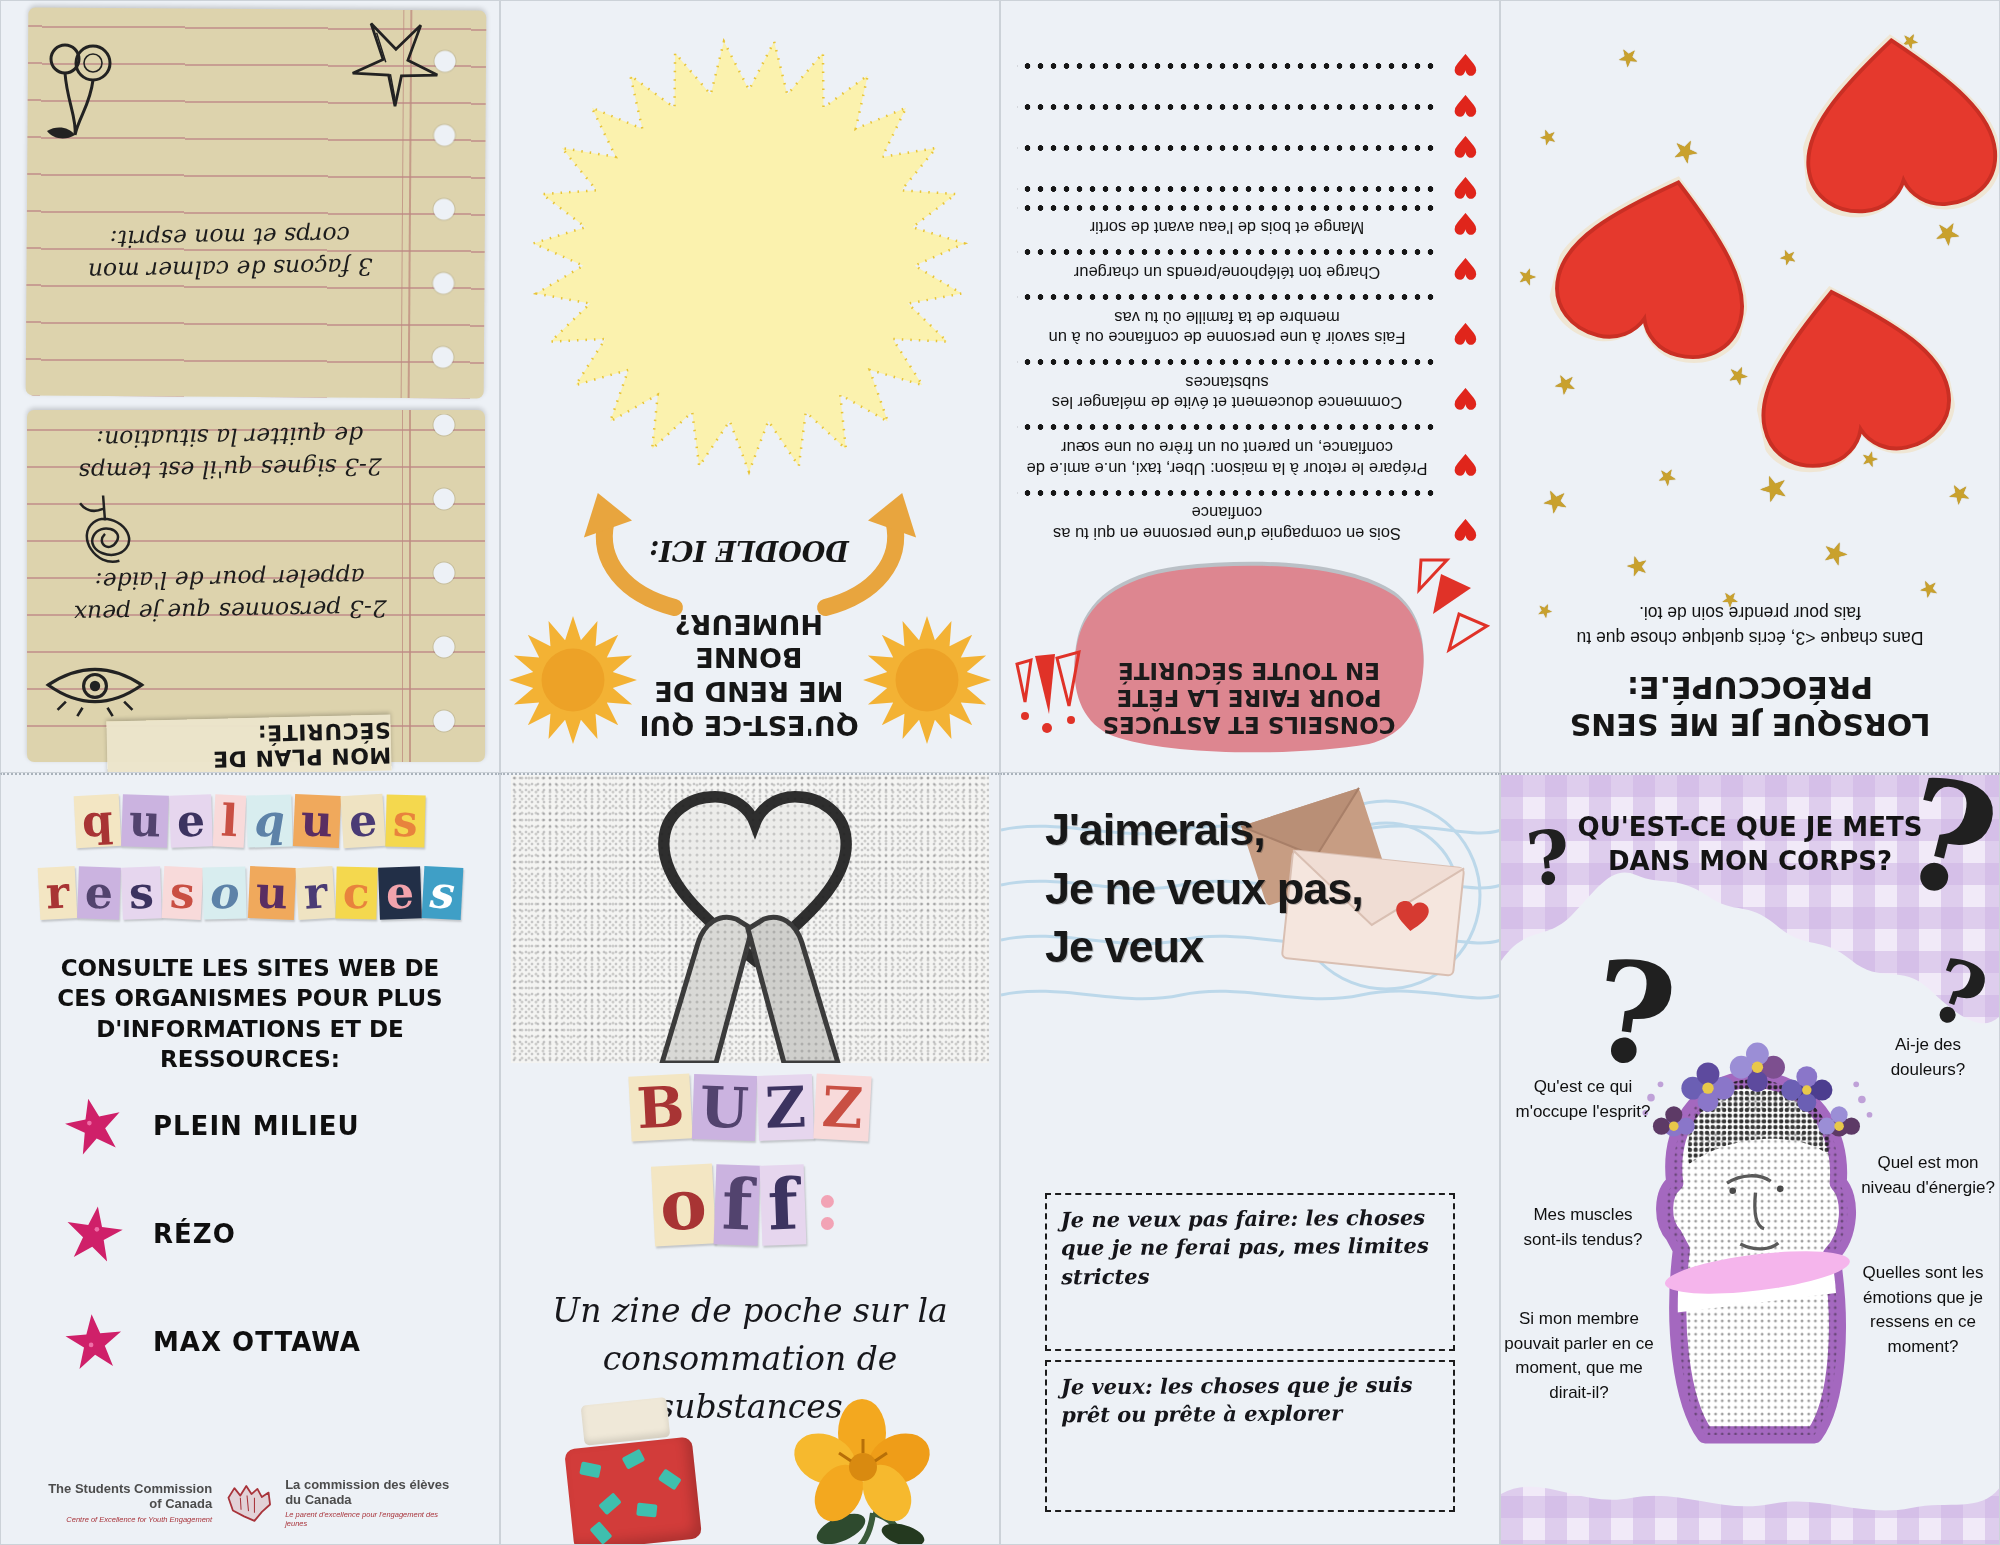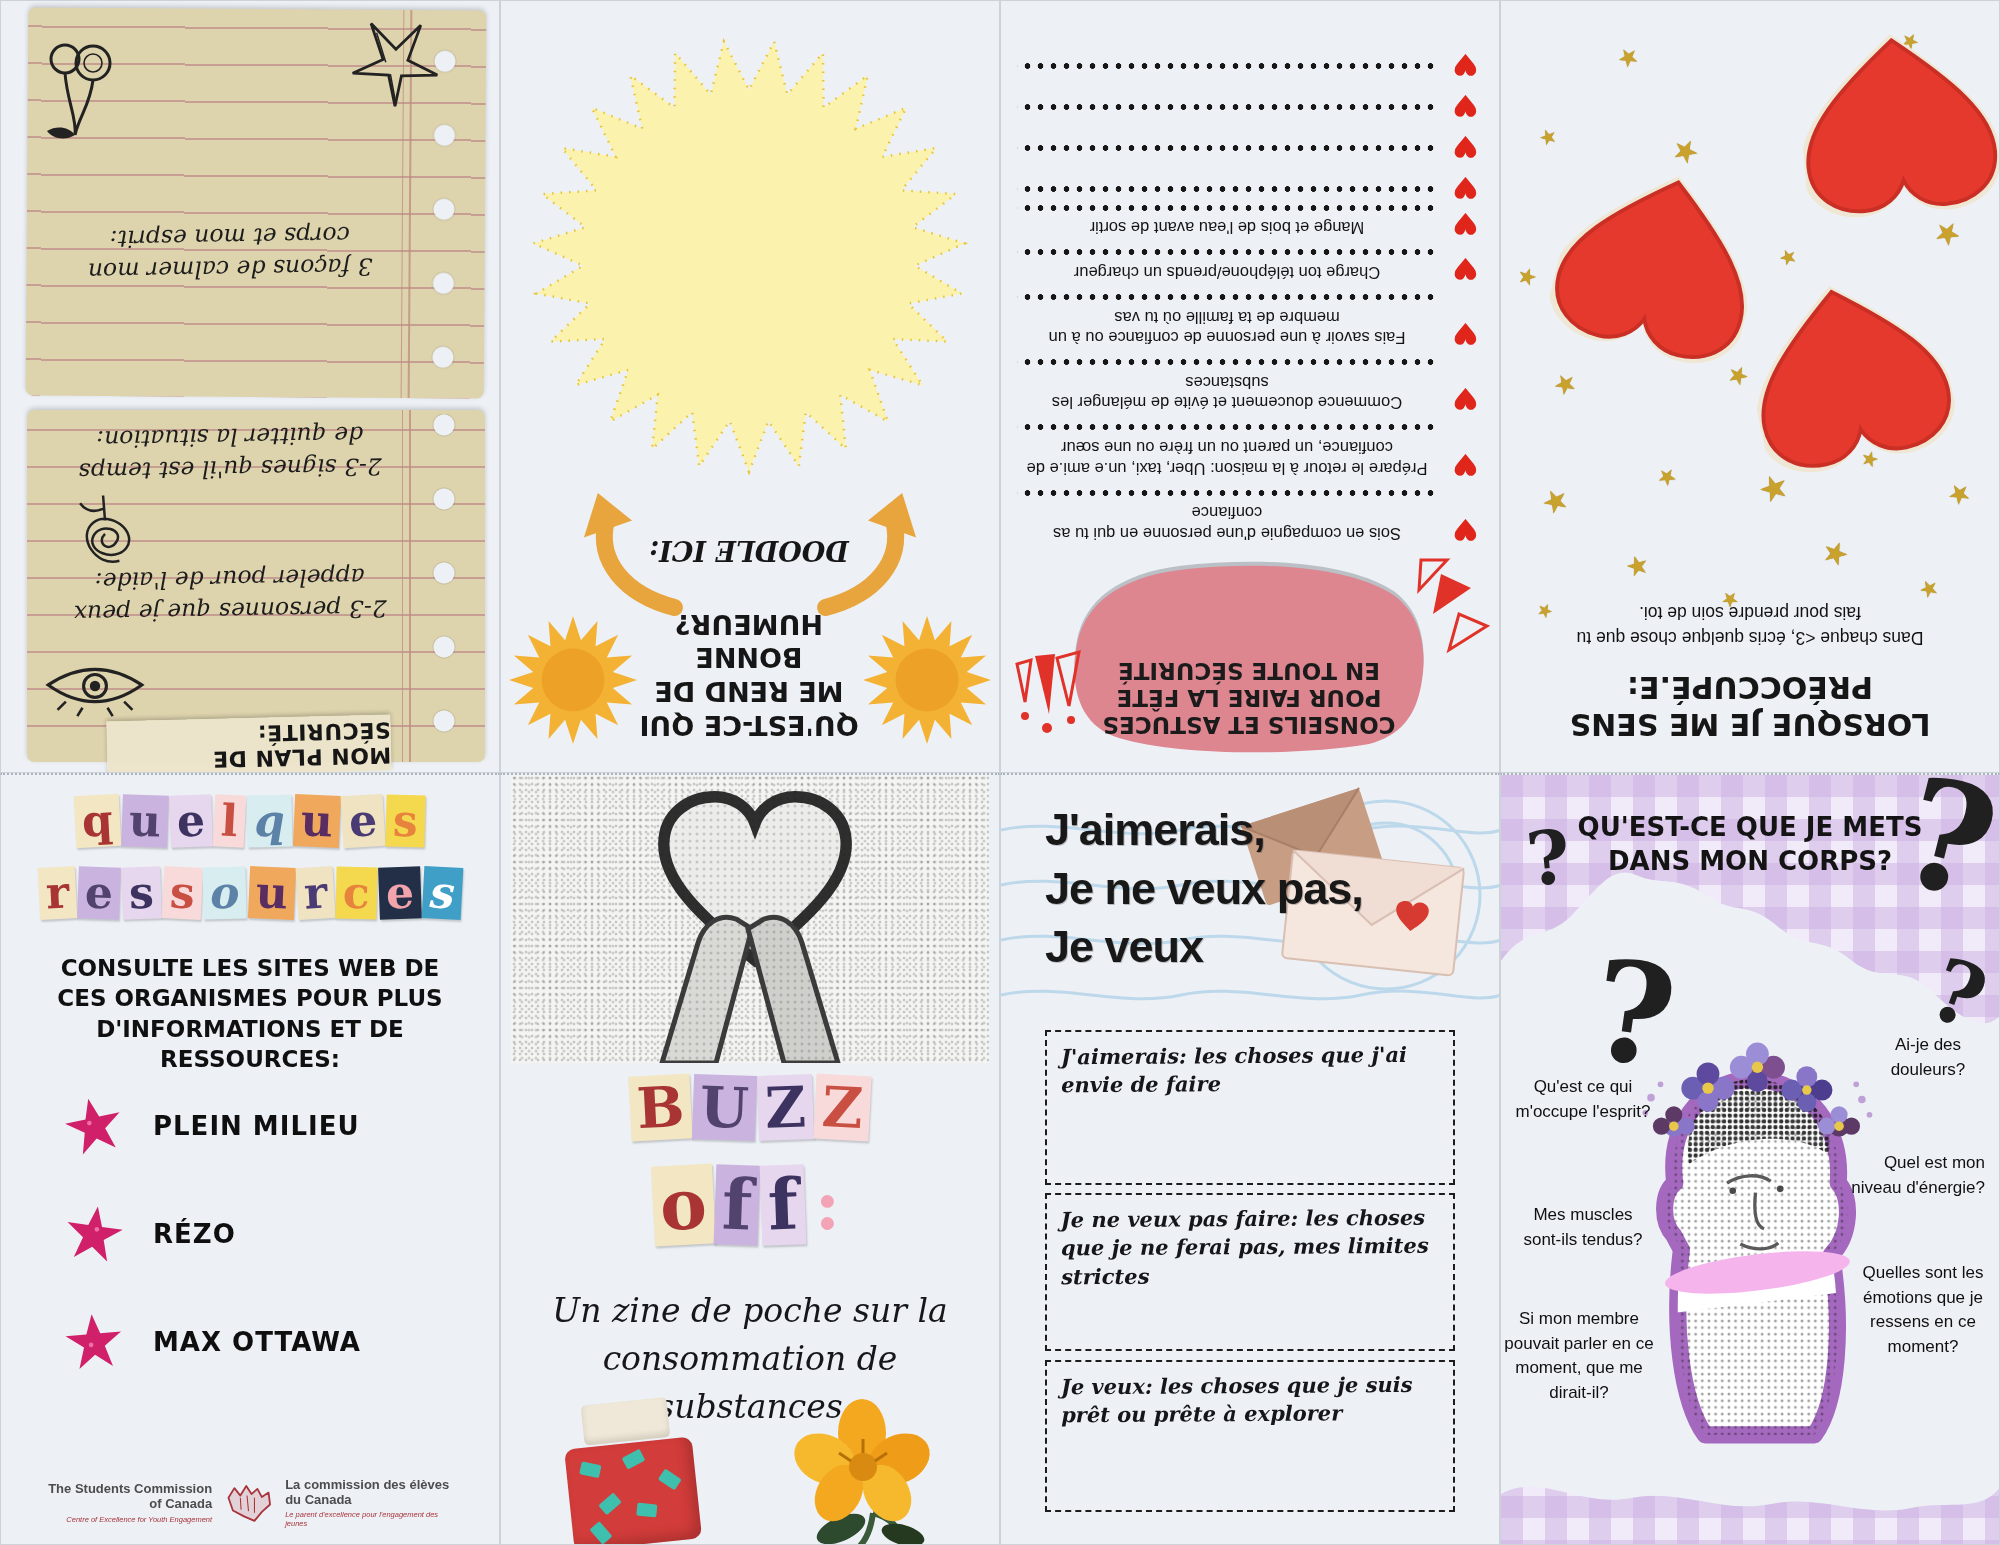--- a/index.html
+++ b/index.html
@@ -111,21 +111,21 @@
   .ging-bottom{position:absolute;bottom:0;left:0;}
   .bc-title{position:absolute;top:36px;left:64px;right:64px;text-align:center;font-size:26px;line-height:1.3;color:#141414;}
   .qm{position:absolute;font-family:"DejaVu Serif",serif;font-weight:bold;color:#202020;line-height:1;}
   .qm1{left:26px;top:46px;font-size:74px;transform:rotate(-6deg);}
   .qm2{left:92px;top:170px;font-size:138px;transform:rotate(8deg);}
   .qm3{right:6px;top:-12px;font-size:150px;transform:rotate(14deg);}
   .qm4{right:16px;top:176px;font-size:86px;transform:rotate(20deg);}
   .statue{position:absolute;left:112px;top:252px;width:285px;height:470px;}
   .q{position:absolute;font-size:17px;line-height:1.45;text-align:center;color:#101010;}
   .qL1{left:6px;top:300px;width:152px;} .qL2{left:12px;top:428px;width:140px;} .qL3{left:2px;top:532px;width:152px;}
-  .qR1{right:6px;top:258px;width:130px;} .qR2{right:14px;top:376px;width:142px;text-align:right;} .qR3{right:0;top:486px;width:152px;}
+  .qR1{right:6px;top:258px;width:130px;} .qR2{right:0;top:376px;width:142px;} .qR3{right:0;top:486px;width:152px;}
 </style>
 </head>
 <body>
 
 <div class="sheet">
 
   <svg width="0" height="0" style="position:absolute" aria-hidden="true">
     <defs>
       <path id="star5" d="M50,2 L62,36 L98,36 L68,58 L79,94 L50,72 L21,94 L32,58 L2,36 L38,36 Z"></path>
       <path id="heartP" d="M50,88 C20,64 2,46 2,27 C2,10 16,2 29,2 C39,2 47,8 50,16 C53,8 61,2 71,2 C84,2 98,10 98,27 C98,46 80,64 50,88 Z"></path>
@@ -429,23 +429,20 @@
         <g transform="translate(372,138) rotate(6)">
           <rect x="-86" y="-54" width="172" height="108" rx="5" fill="#f5e6de" stroke="#d9bfb2" stroke-width="2"></rect>
           <path d="M-86,-54 L0,12 L86,-54" fill="#f0ddd4" stroke="#d9bfb2" stroke-width="2"></path>
           <use href="#heartP" transform="translate(22,-16) scale(.34)" fill="#d63a31"></use>
         </g>
       </svg>
       <div class="cons-title">
         <div>J'aimerais,</div>
         <div>Je ne veux pas,</div>
         <div>Je veux</div>
-      </div>
-      <div class="cbox cbox1">
-        <div class="cbox-label hw">J'aimerais: les choses que j'ai envie de faire</div>
       </div>
       <div class="cbox cbox2">
         <div class="cbox-label hw">Je ne veux pas faire: les choses que je ne ferai pas, mes limites strictes</div>
       </div>
       <div class="cbox cbox3">
         <div class="cbox-label hw">Je veux: les choses que je suis prêt ou prête à explorer</div>
       </div>
     </div>
   </div>
 

